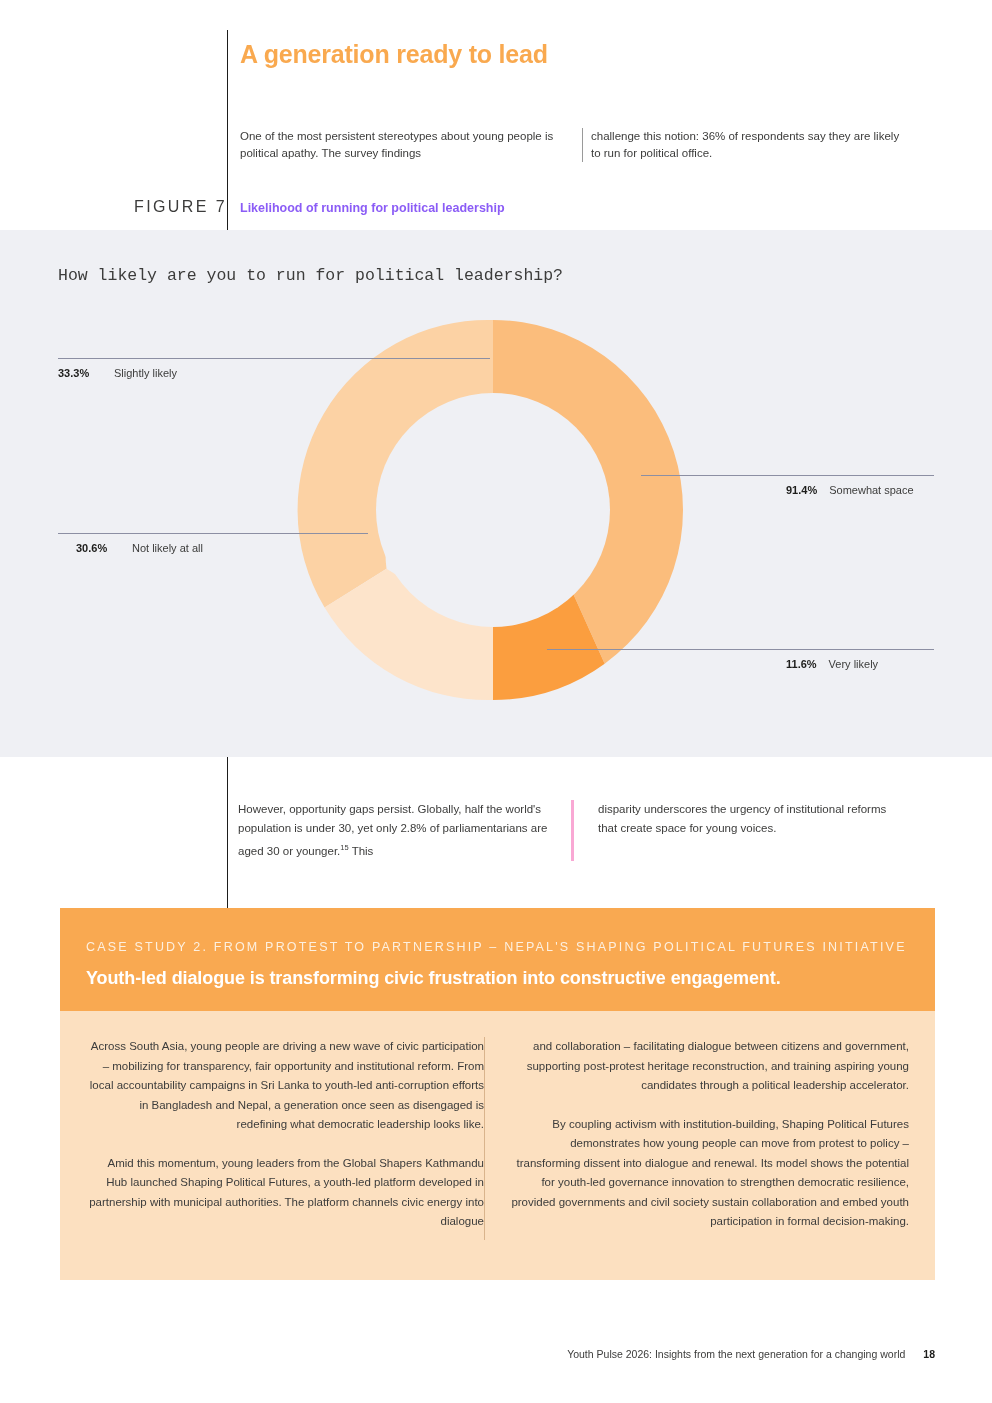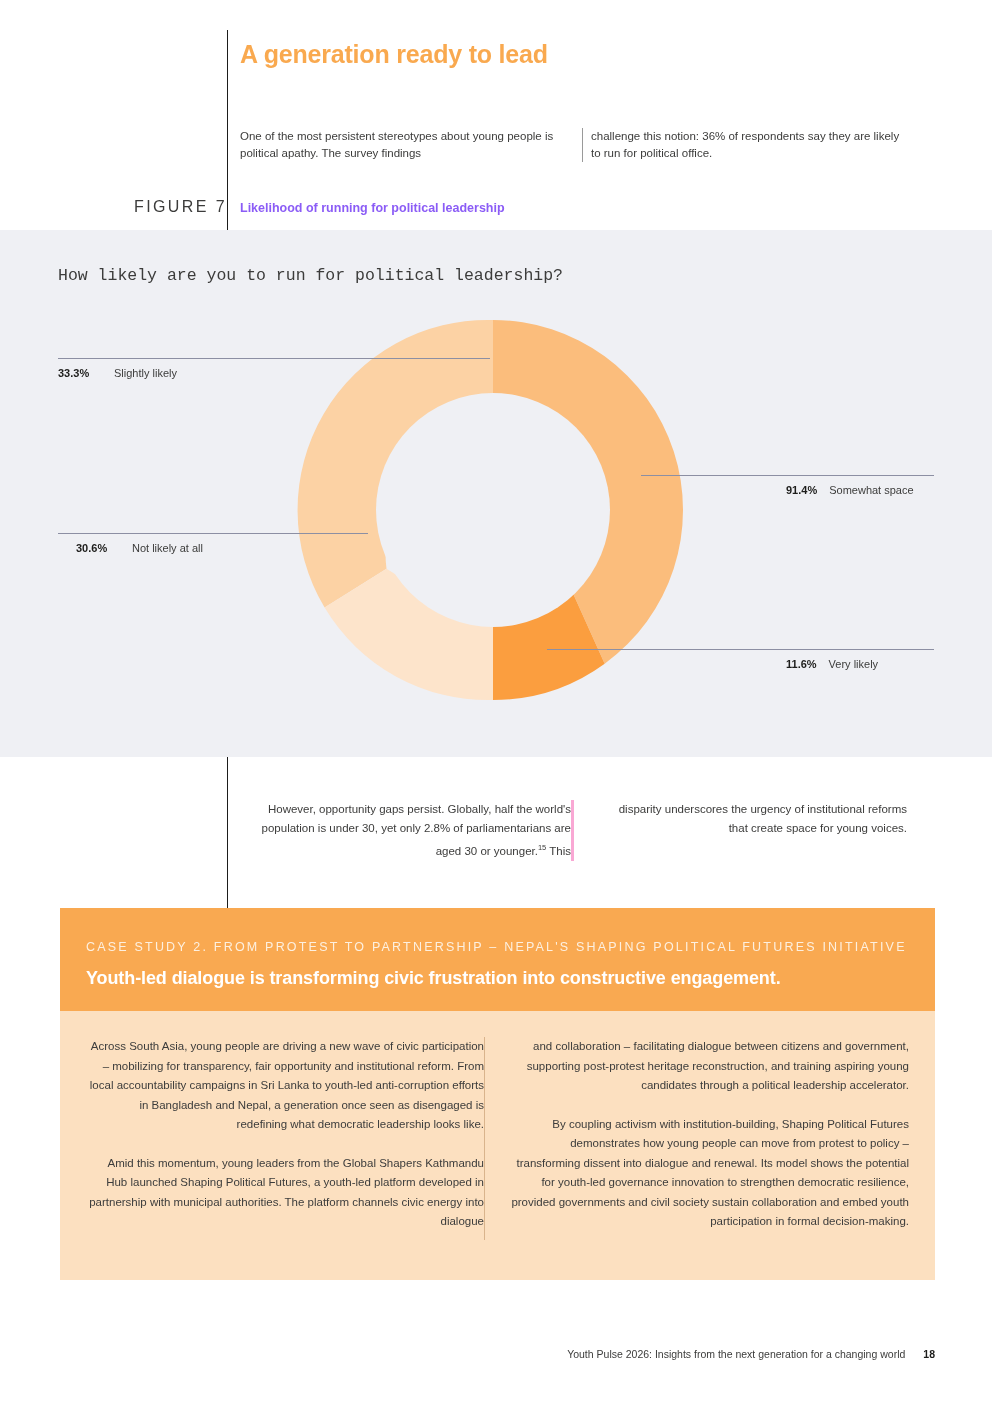--- a/index.html
+++ b/index.html
@@ -141,21 +141,20 @@
     left: 238px;
     top: 800px;
     width: 700px;
     display: flex;
   }
   .lower-col {
     width: 333px;
     font-size: 11.5px;
     line-height: 19px;
     color: #3c3c3b;
-    text-align: right;
   }
   .lower-col.right {
     padding-left: 24px;
     border-left: 3px solid #f9a8d4;
     width: 309px;
   }
   sup { font-size: 7.5px; vertical-align: super; }
 
   
   .case-card {

